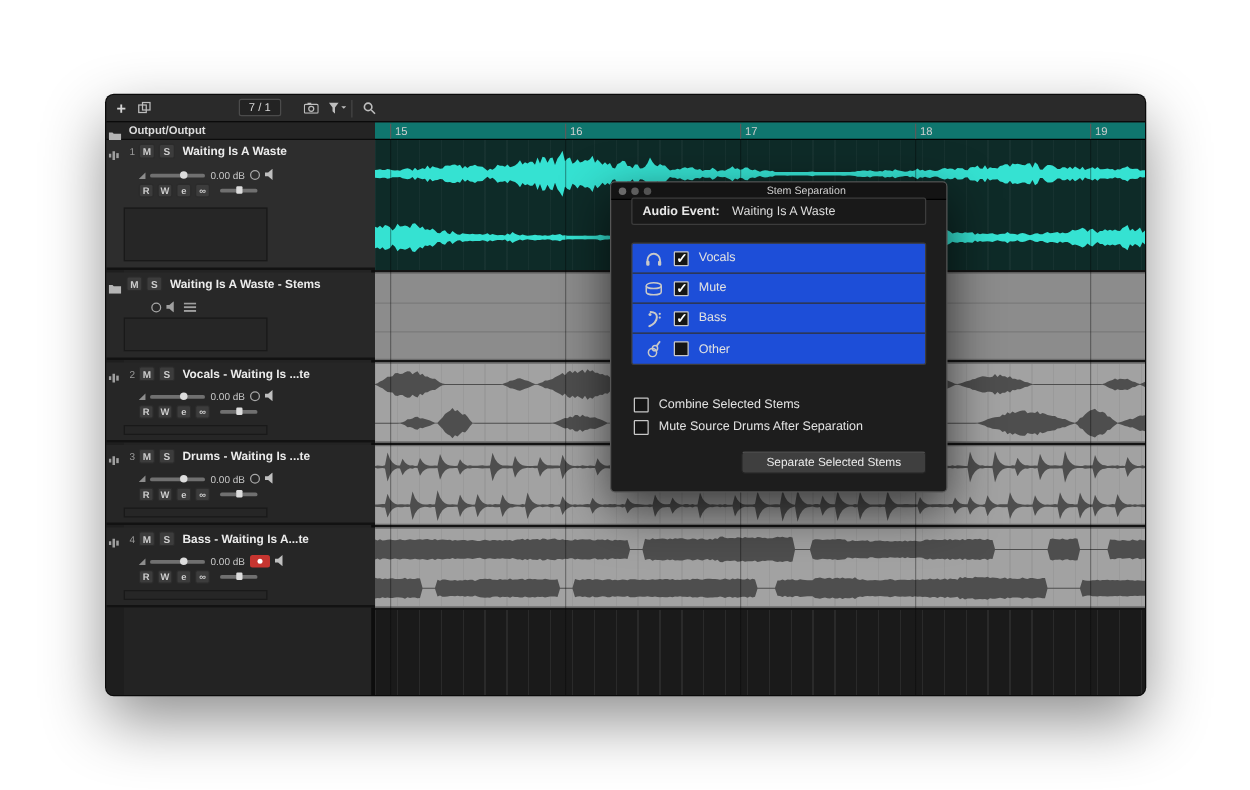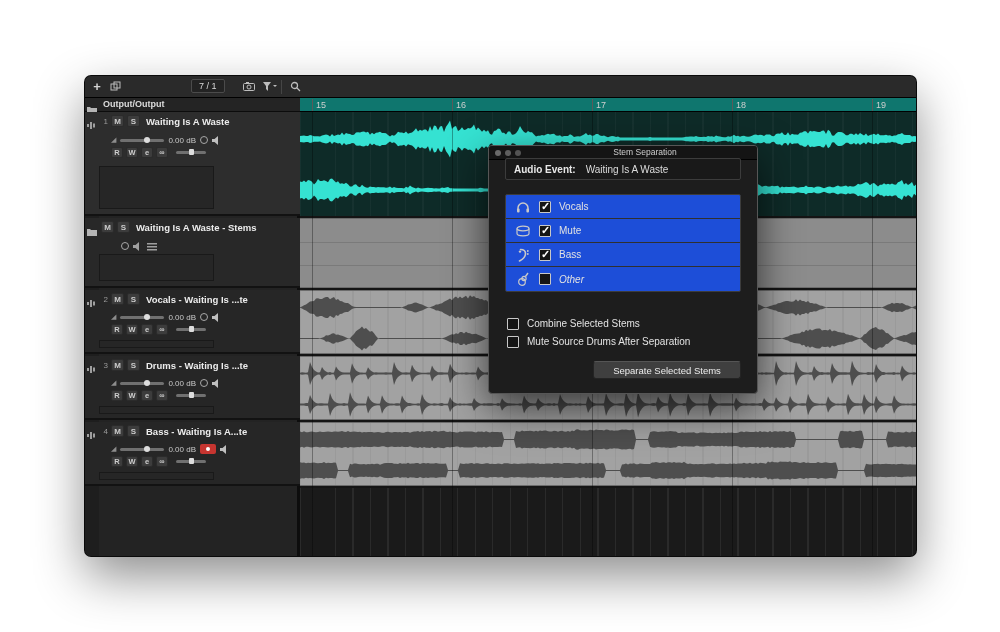--- a/index.html
+++ b/index.html
@@ -76,21 +76,21 @@
   .dlg-title { position:relative; height:14px; background:#141414; border-bottom:1px solid #000; }
   .dlg-title .t { position:absolute; left:0; right:0; top:1px; text-align:center; font-size:8.5px; color:#cfcfcf;margin-left:44px; }
   .lights { position:absolute; left:6px; top:4px; display:flex; gap:4px; }
   .lights span { width:6px; height:6px; border-radius:50%; }
   .ae-row { position:absolute; left:16px; right:16px; top:12px; height:22px; border:1px solid #3c3c3c; background:#191919;
             border-radius:2px; display:flex; align-items:center; padding-left:8px; }
   .ae-lbl { font-size:10px; font-weight:700; color:#e8e8e8; }
   .ae-val { font-size:10px; color:#dcdcdc; margin-left:10px; }
   .stems-box { position:absolute; left:16px; right:16px; top:48px; border:1px solid #3c3c3c; background:#1d4ed8; border-radius:2px; }
   .stem-row { height:24px; display:flex; align-items:center; padding-left:8px; gap:8px; border-bottom:1px solid #303030; }
-  .stem-row:last-child { border-bottom:none;font-style:italic; }
+  .stem-row:last-child { border-bottom:none; }
   .stem-ic { width:17px; display:flex; justify-content:center; }
   .cb { width:12px; height:12px; border:1px solid #c8c8c8; background:#151515; border-radius:1px; position:relative; flex:0 0 auto; }
   .cb.on::after { content:"✓"; position:absolute; left:1px; top:-2px; color:#fff; font-size:11px; font-weight:700; }
   .stem-lbl { font-size:10px; color:#e2e2e2; }
   .opt-row { position:absolute; left:18px; display:flex; gap:8px; }
   .opt-lbl { font-size:10px; color:#e2e2e2; }
   .sep-btn { position:absolute; right:16px; bottom:14px; width:148px; height:18px; background:#3f3f3f; border:1px solid #242424;
              border-top:1px solid #555; border-radius:3px; display:flex; align-items:center; justify-content:center;
              font-size:9.5px; color:#ececec; }
 </style>

